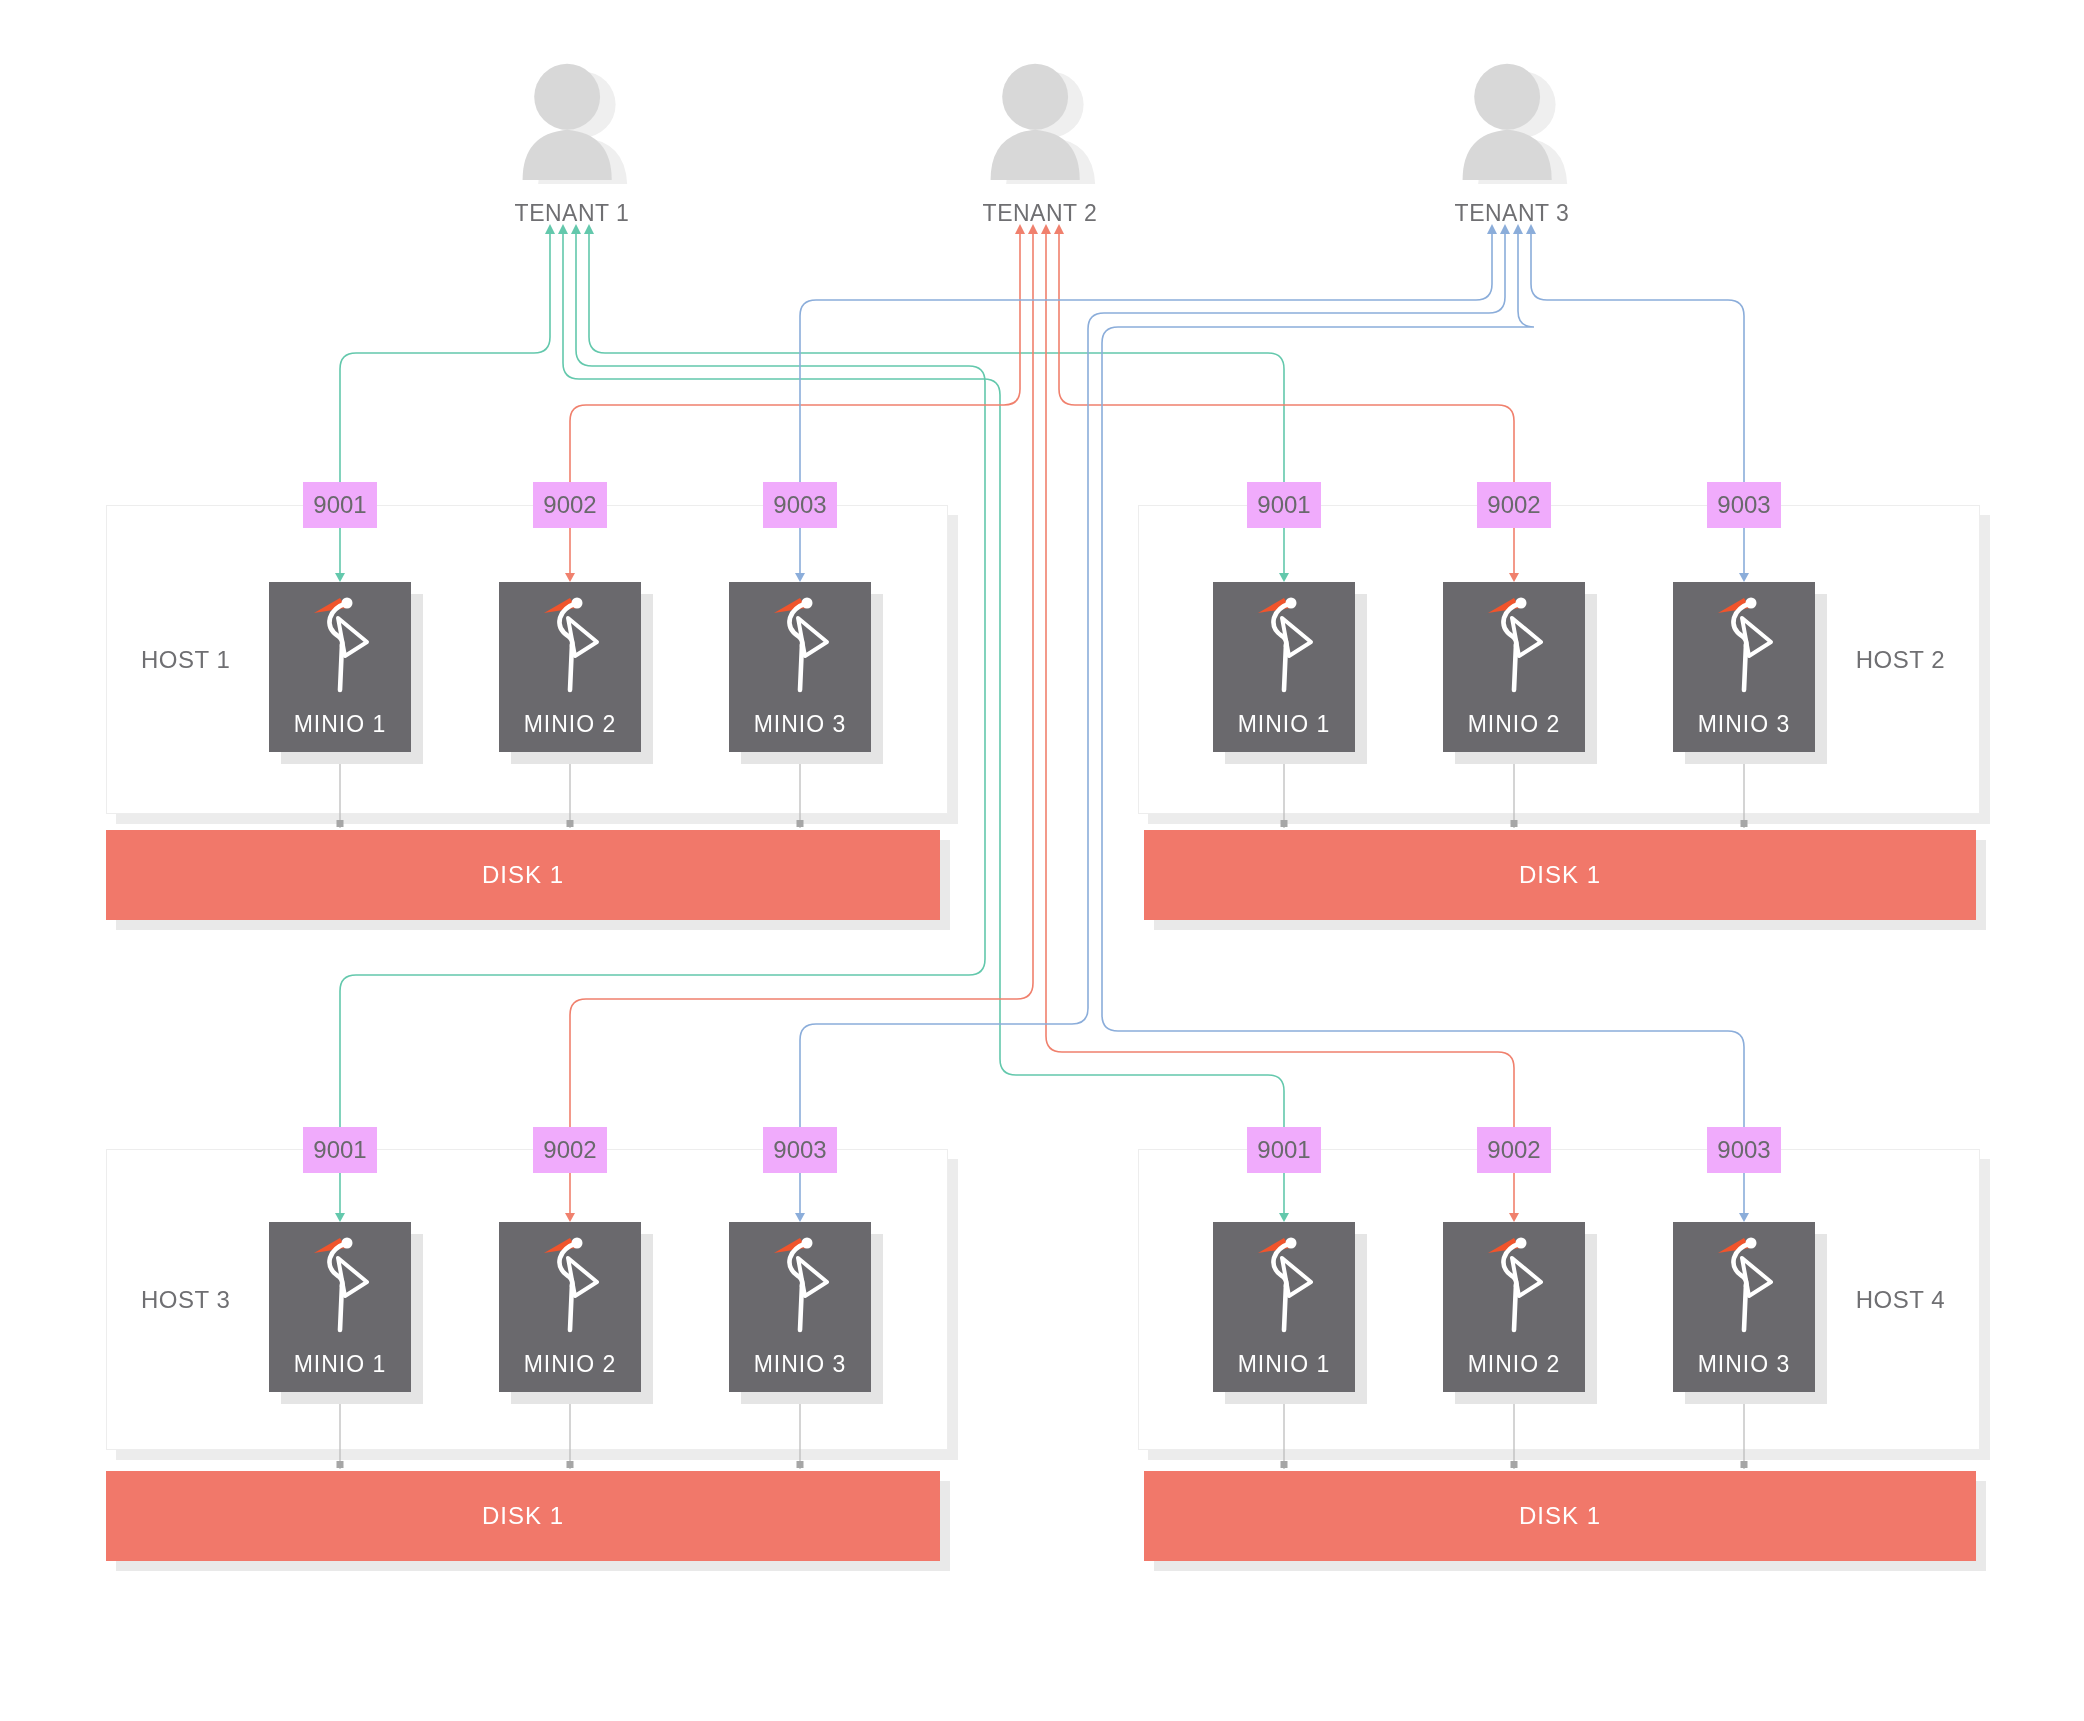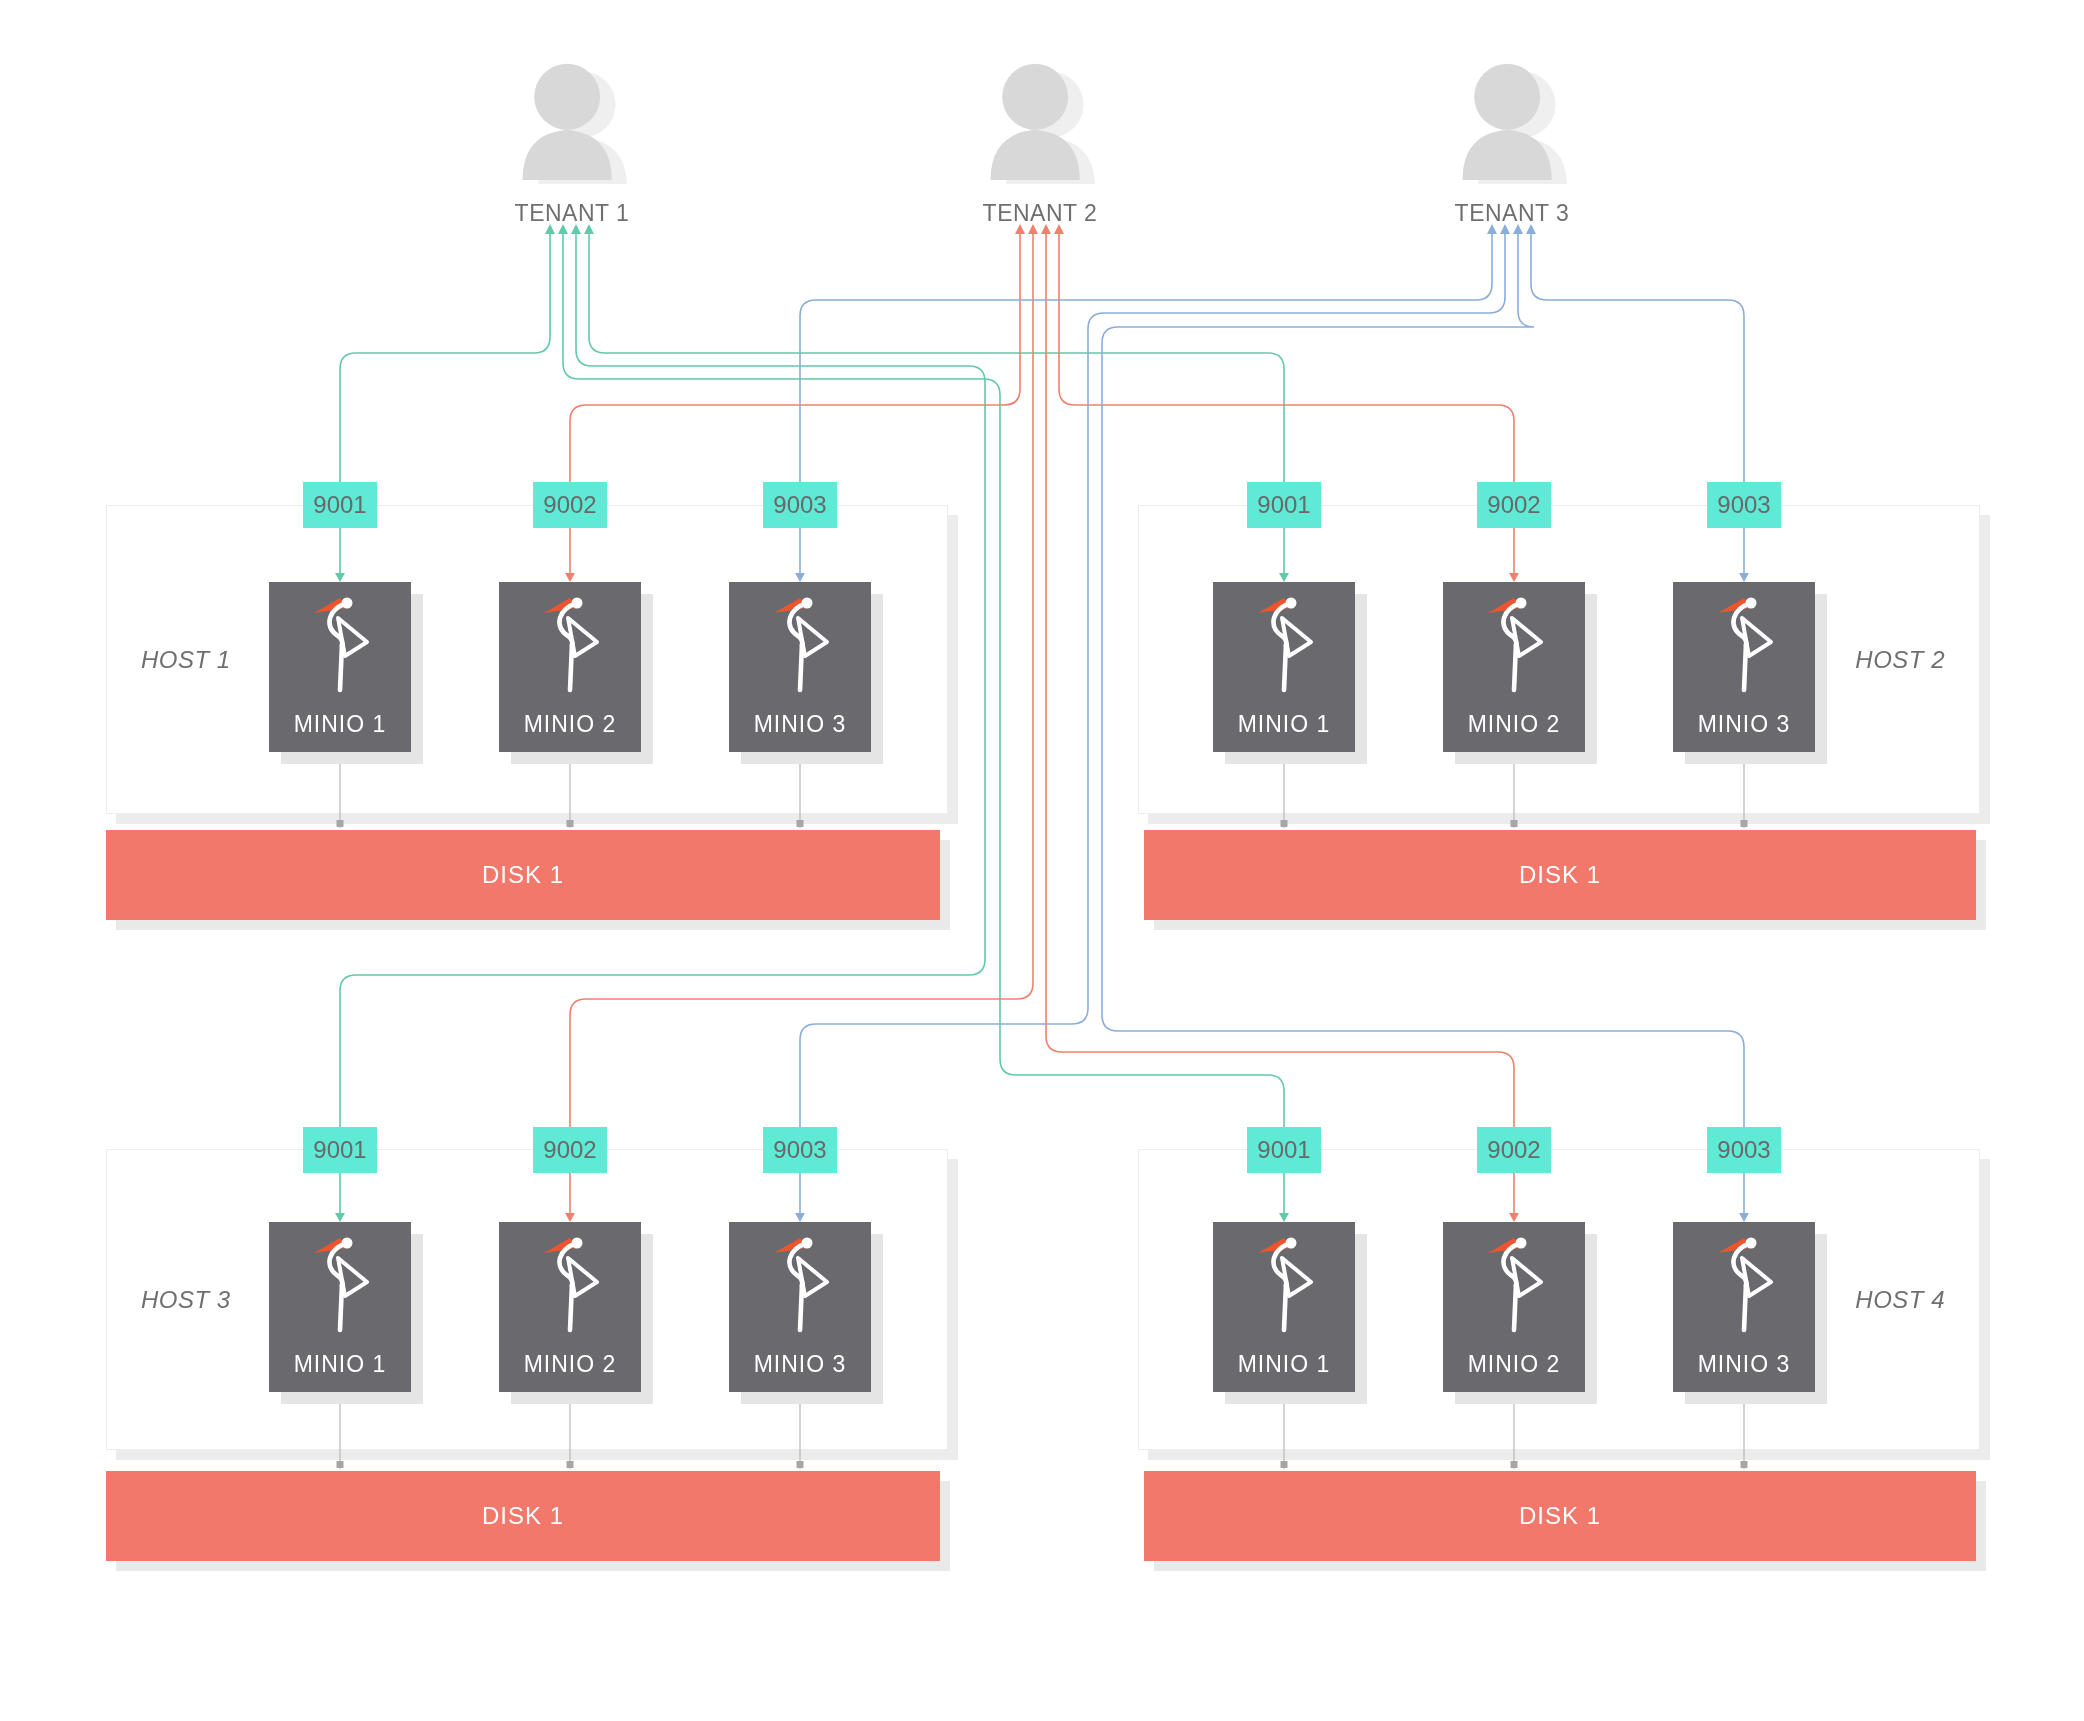--- a/index.html
+++ b/index.html
@@ -5,24 +5,24 @@
   :root{
     --tenant1:#63c8ac; --tenant2:#f0806d; --tenant3:#8badda;
     --disk:#f1786a; --node:#6a696d; --beak:#f0542c;
     --connector:#bdbdbd; --label:#6f6f72;
   }
   html,body{margin:0;padding:0;background:#ffffff;}
   body{font-family:"Liberation Sans", sans-serif;}
   .canvas{position:relative;width:2084px;height:1721px;background:#fff;overflow:hidden;}
   .wires{position:absolute;left:0;top:0;z-index:2;}
   .host{position:absolute;background:#fff;border:1px solid #ededed;box-shadow:10px 10px 0 0 #ececec;z-index:1;}
-  .host-label{position:absolute;top:50%;transform:translateY(-50%);font-size:24px;color:var(--label);letter-spacing:0.5px;white-space:nowrap;font-style:italic;}
+  .host-label{position:absolute;top:50%;transform:translateY(-50%);font-size:24px;color:var(--label);letter-spacing:0.5px;white-space:nowrap;}
   .host.left .host-label{left:34px;}
   .host.right .host-label{right:34px;}
-  .port{position:absolute;width:74px;height:46px;background:#5eead4;z-index:3;
+  .port{position:absolute;width:74px;height:46px;background:#f0abfc;z-index:3;
         display:flex;align-items:center;justify-content:center;
         font-size:24px;color:#69696c;}
   .node{position:absolute;width:142px;height:170px;background:var(--node);
         box-shadow:12px 12px 0 0 #e5e5e5;z-index:3;}
   .node .bird{position:absolute;left:50%;transform:translateX(-50%);top:14px;}
   .node-label{position:absolute;bottom:14px;width:100%;text-align:center;color:#ffffff;
         font-size:23px;letter-spacing:1px;}
   .disk{position:absolute;height:90px;background:var(--disk);box-shadow:10px 10px 0 0 #e9e9e9;z-index:3;
         display:flex;align-items:center;justify-content:center;color:#fff;font-size:24px;letter-spacing:1px;}
   .tenant{position:absolute;width:190px;text-align:center;z-index:3;}

